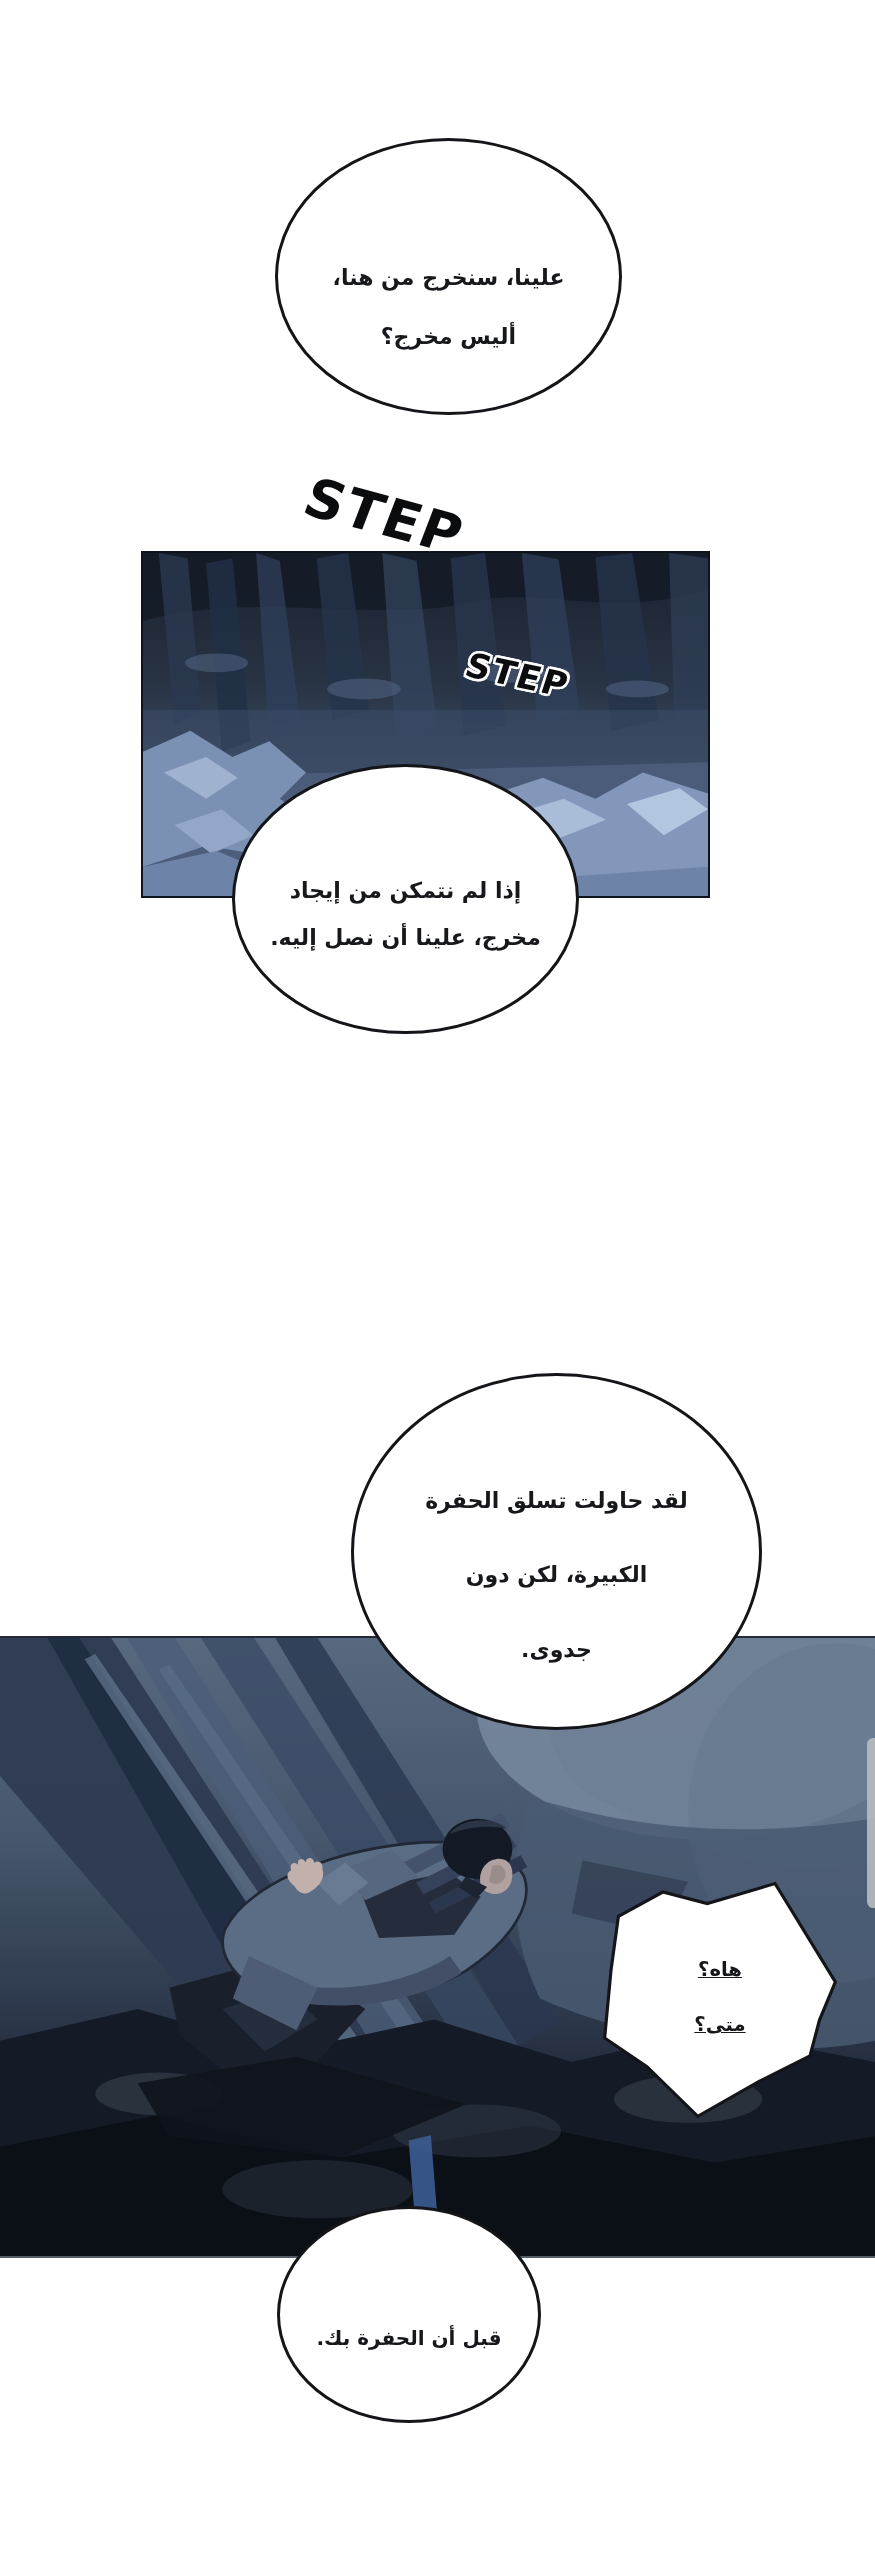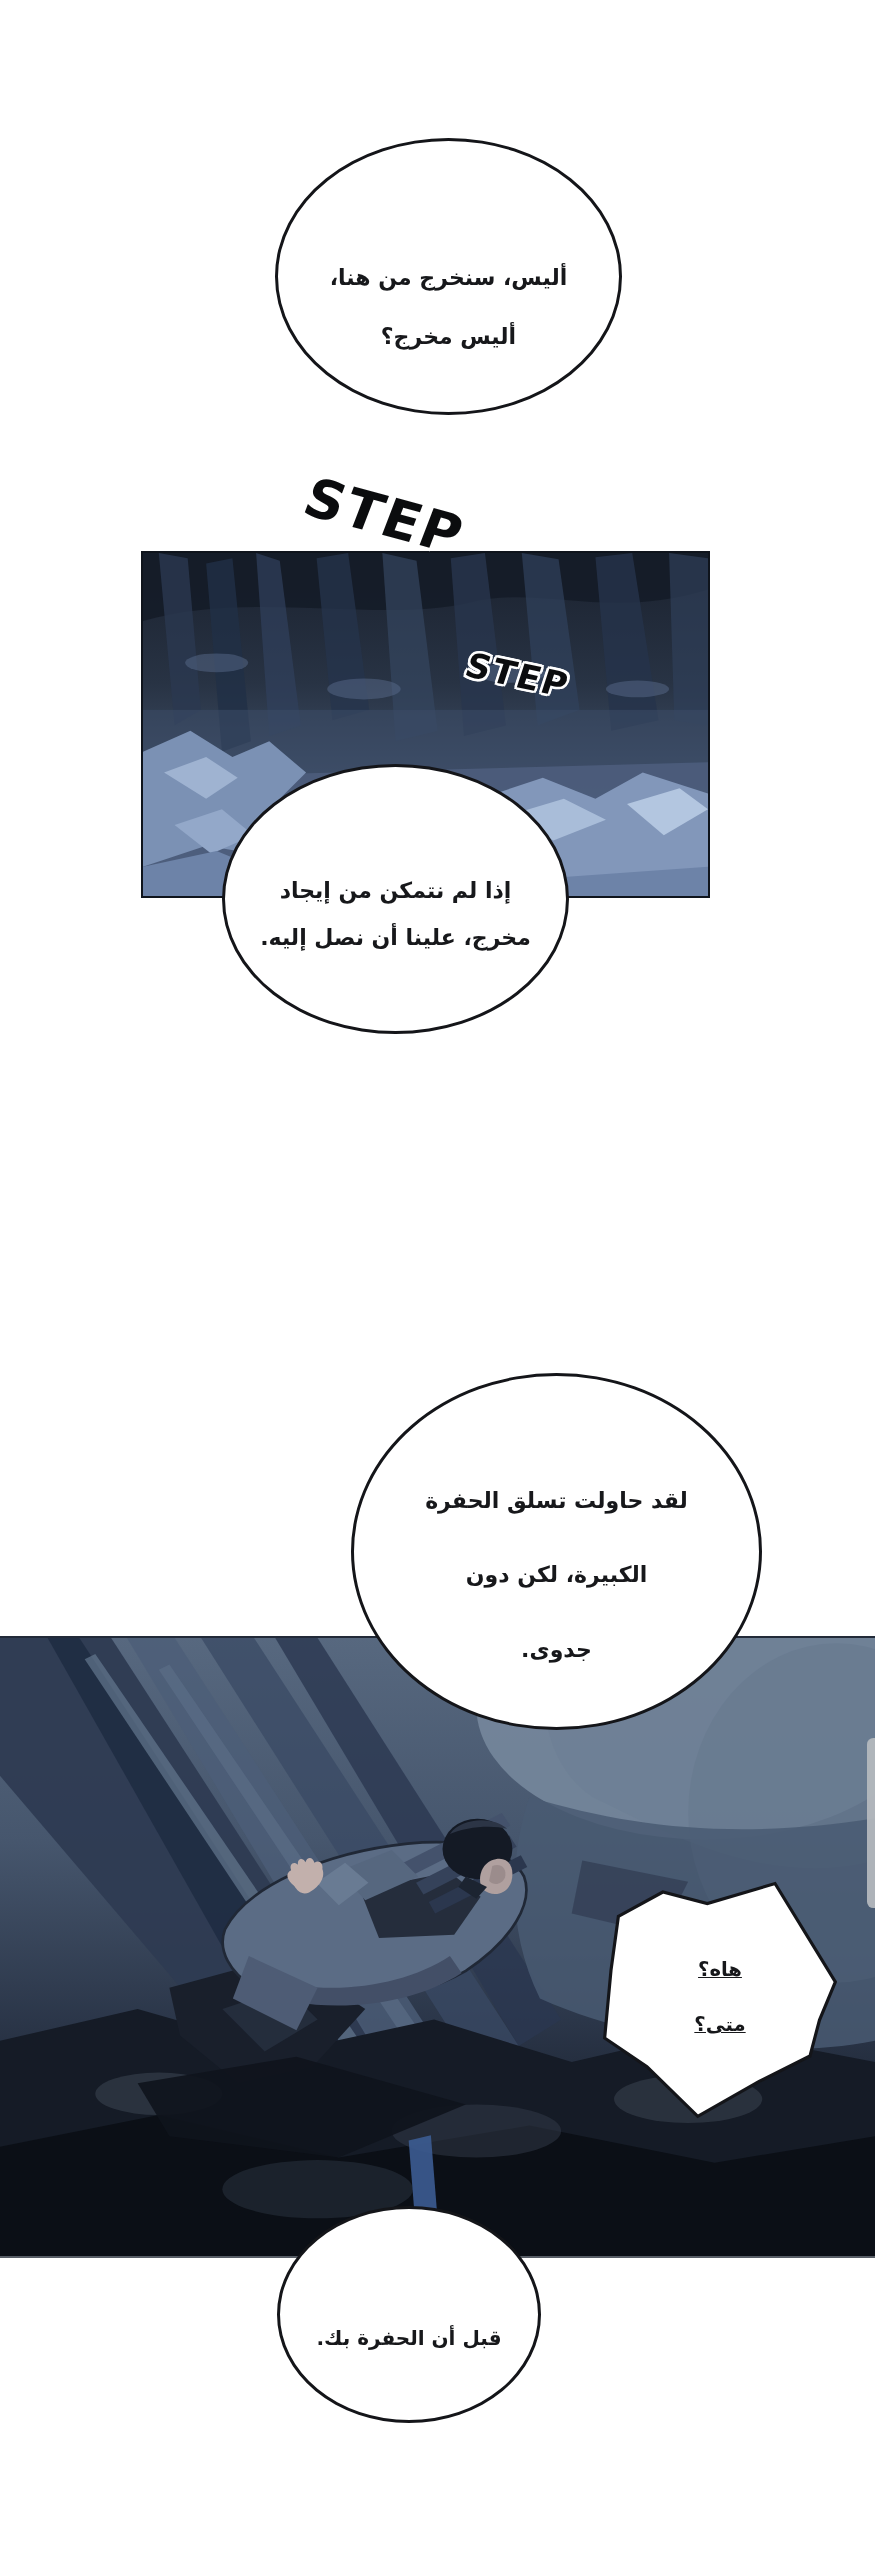--- a/index.html
+++ b/index.html
@@ -40,21 +40,21 @@
   }
   .line{
     direction:rtl;unicode-bidi:isolate;
     white-space:nowrap;
     font-weight:700;color:var(--ink);
     font-family:"DejaVu Sans",sans-serif;
     line-height:1.25;
   }
   #bubble-1{left:275px;top:138px;width:347px;height:277px;padding-top:61px;row-gap:32px;}
   #bubble-1 .line{font-size:22px;}
-  #bubble-2{left:222px;top:764px;width:347px;height:270px;padding-top:30px;row-gap:19px;}
+  #bubble-2{left:232px;top:764px;width:347px;height:270px;padding-top:30px;row-gap:19px;}
   #bubble-2 .line{font-size:22px;}
   #bubble-3{left:351px;top:1373px;width:411px;height:357px;padding-top:47px;row-gap:47px;}
   #bubble-3 .line{font-size:22px;}
   #bubble-5{left:277px;top:2206px;width:264px;height:217px;padding-top:48px;}
   #bubble-5 .line{font-size:20px;}
   
   #bubble-burst{position:absolute;left:593px;top:1874px;width:254px;height:254px;z-index:10;}
   #bubble-burst svg{display:block;width:100%;height:100%;}
   .burst-line{
     position:absolute;left:0;width:100%;text-align:center;
@@ -197,21 +197,21 @@
         <path d="M640,440 L740,400 L790,450 L690,495 Z" fill="#56677f"></path>
         <path d="M598,462 L652,424 L696,462 L640,504 Z" fill="#697b93"></path>
         <path d="M556,468 C542,456 538,444 550,438 C546,428 554,420 563,428 C561,416 572,413 577,423 C580,412 591,412 594,424 C602,418 611,424 609,436 C616,454 600,472 584,480 C572,486 562,478 556,468 Z" fill="#c2b0ac"></path>
         <path d="M772,948 L814,938 L826,1088 L784,1098 Z" fill="#3c5c92" opacity="0.9"></path>
         <path d="M260,840 L560,790 L880,880 L640,980 L320,940 Z" fill="#0f141c" opacity="0.92"></path>
       </g>
     </svg>
   </div>
 
   <div class="bubble" id="bubble-1">
-    <div class="line">أليس، سنخرج من هنا،</div>
+    <div class="line">علينا، سنخرج من هنا،</div>
     <div class="line">أليس مخرج؟</div>
   </div>
 
   <div class="bubble" id="bubble-2">
     <div class="line">إذا لم نتمكن من إيجاد</div>
     <div class="line">مخرج، علينا أن نصل إليه.</div>
   </div>
 
   <div class="bubble" id="bubble-3">
     <div class="line">لقد حاولت تسلق الحفرة</div>

